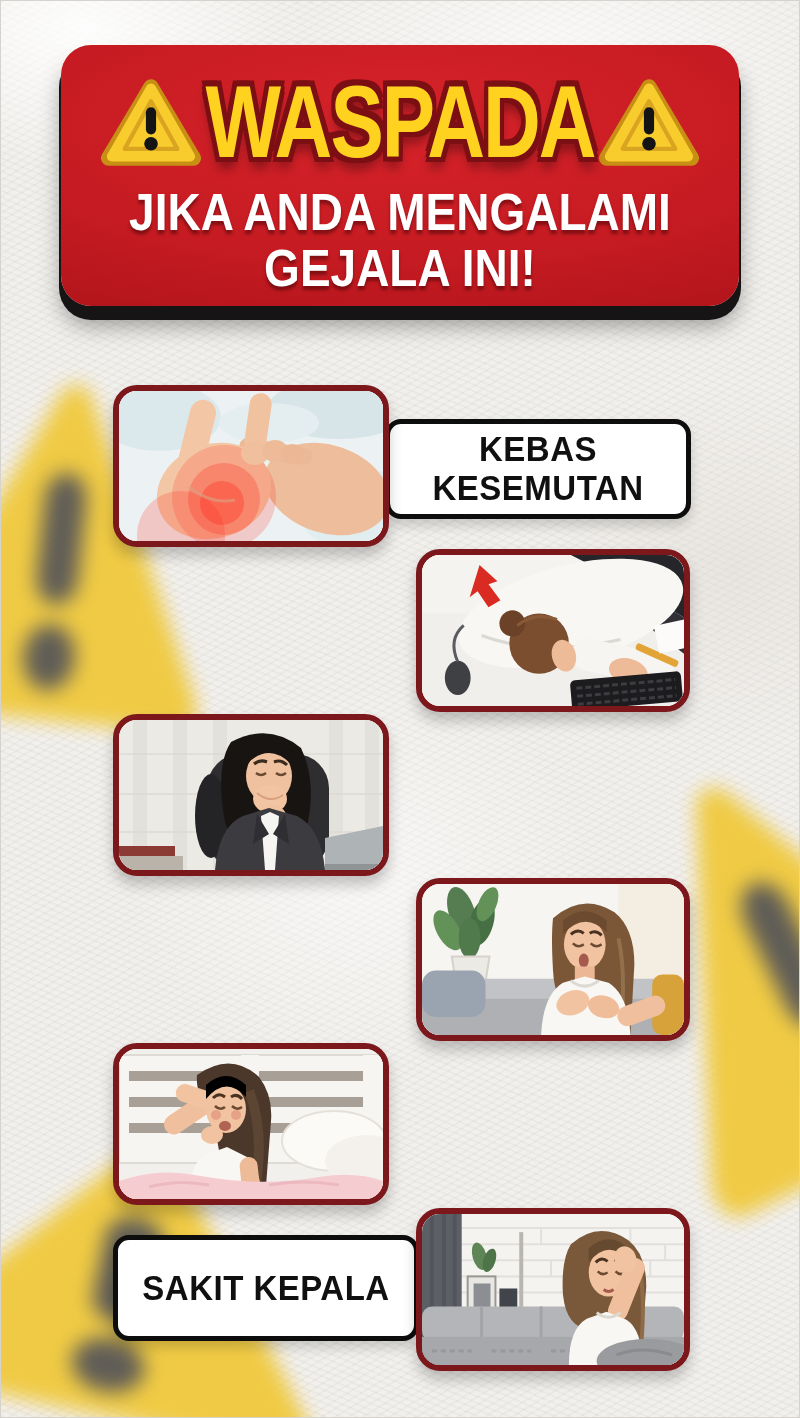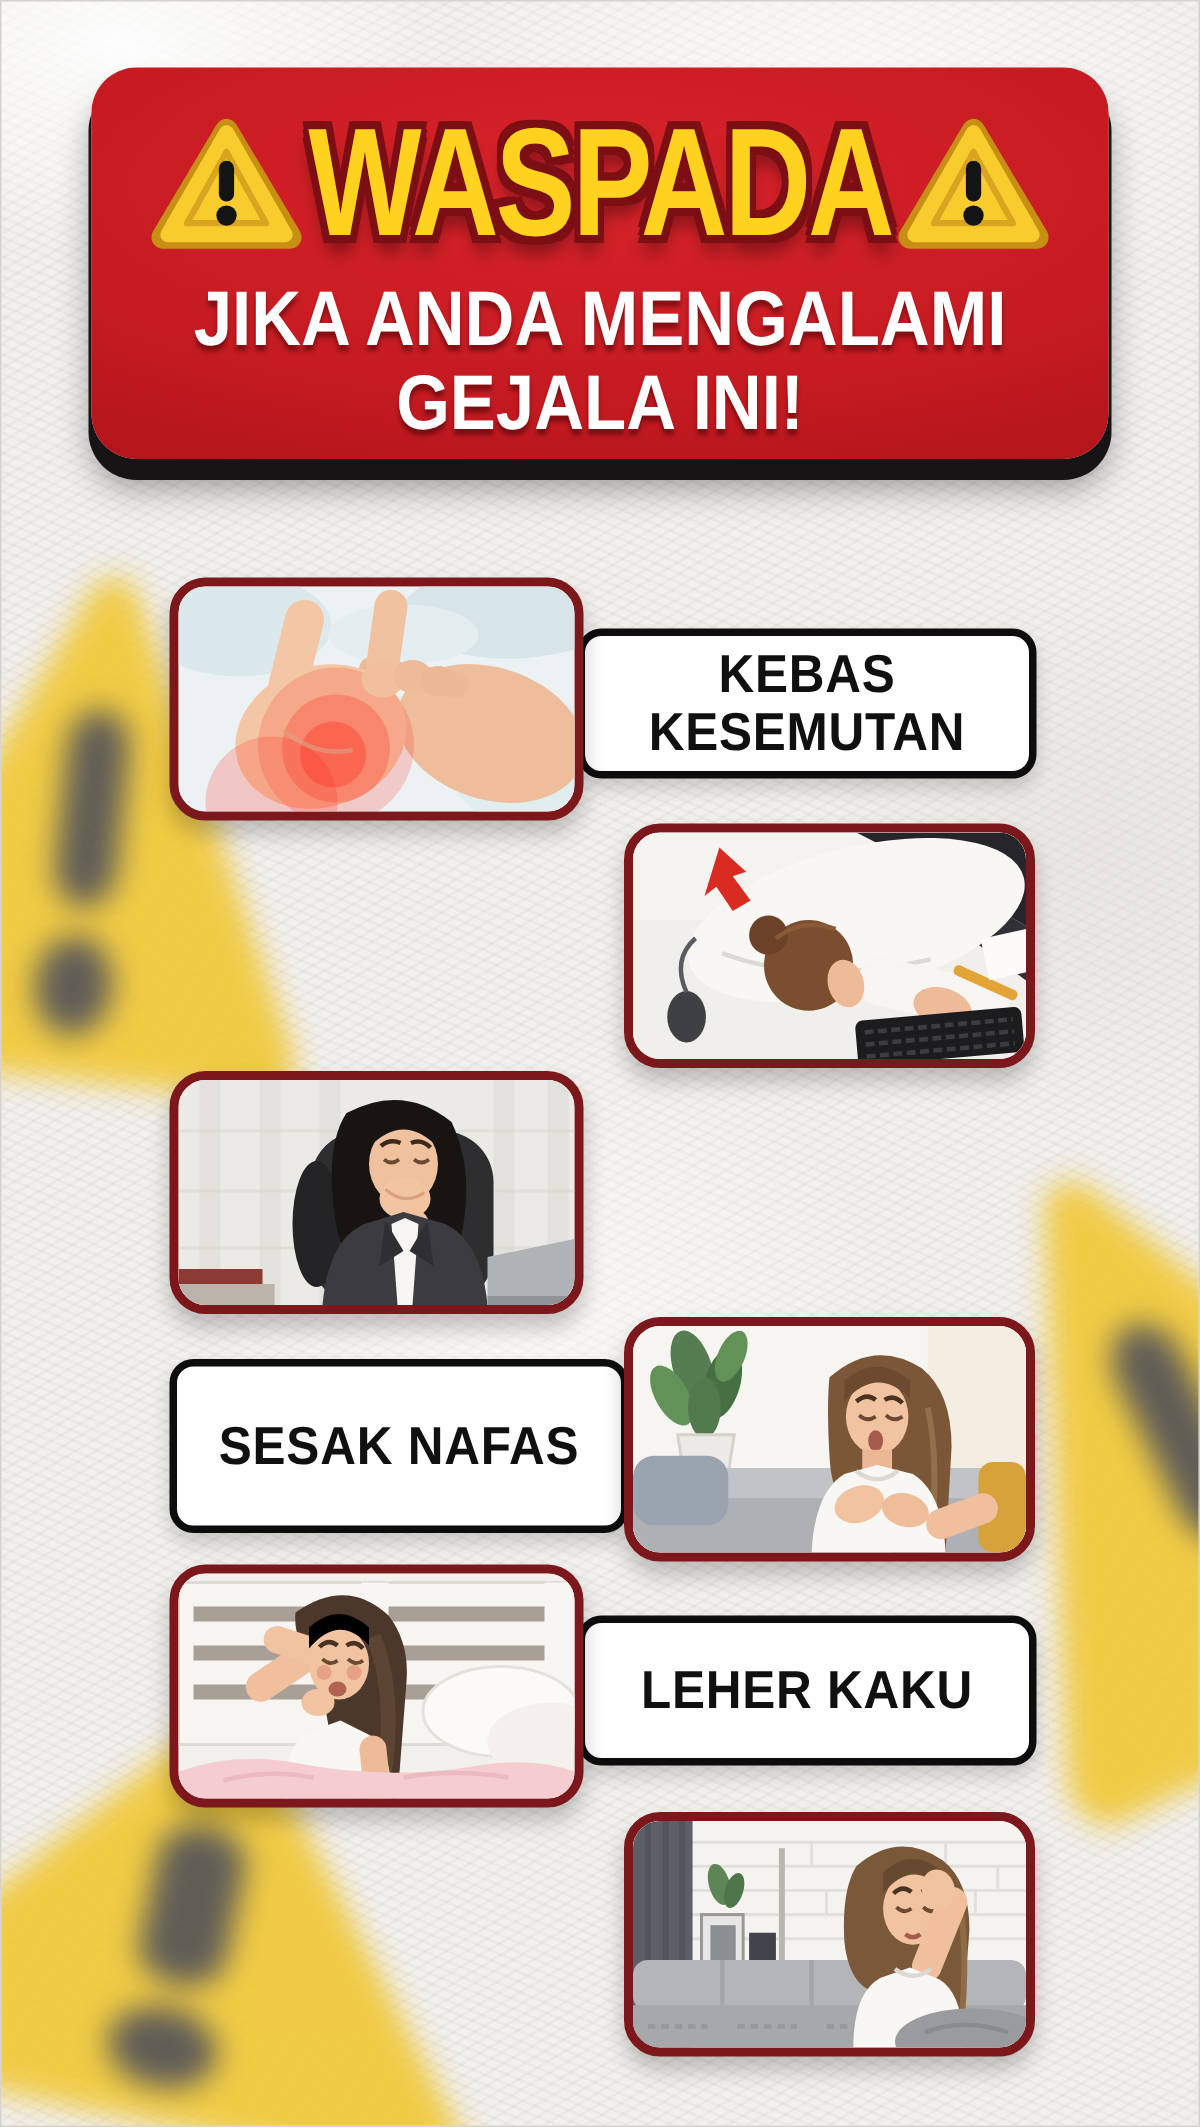--- a/index.html
+++ b/index.html
@@ -195,23 +195,20 @@
       <path d="M142 96 l9 -4 l9 4 l-4 54 h-10 z" fill="#f6f5f2"></path>
       <path d="M138 94 l12 20 l-16 10 z" fill="#2e2e33"></path>
       <path d="M166 94 l-12 20 l16 10 z" fill="#2e2e33"></path>
       <path d="M206 118 l58 -12 v44 h-58 z" fill="#aeb3b6"></path>
       <rect x="206" y="144" width="58" height="6" fill="#8f9497"></rect>
       <rect x="0" y="126" width="56" height="10" fill="#8c3a34"></rect>
       <rect x="0" y="136" width="64" height="14" fill="#b9b3a9"></rect>
     </svg>
   </div>
 
-  <div class="label-box l4">
-    <span class="label-text">SESAK NAFAS</span>
-  </div>
   <div class="photo-box right p4">
     <svg viewBox="0 0 264 150" preserveAspectRatio="none">
       <rect width="264" height="150" fill="#f6f5f2"></rect>
       <rect x="198" width="66" height="150" fill="#f2e6cf" opacity="0.5"></rect>
       <g>
         <ellipse cx="40" cy="28" rx="13" ry="26" fill="#557d51" transform="rotate(-18 40 28)"></ellipse>
         <ellipse cx="60" cy="38" rx="12" ry="24" fill="#467044" transform="rotate(16 60 38)"></ellipse>
         <ellipse cx="26" cy="46" rx="11" ry="22" fill="#629257" transform="rotate(-30 26 46)"></ellipse>
         <ellipse cx="48" cy="54" rx="11" ry="20" fill="#50794c"></ellipse>
         <ellipse cx="66" cy="20" rx="9" ry="18" fill="#629257" transform="rotate(24 66 20)"></ellipse>
@@ -261,24 +258,24 @@
       <circle cx="117" cy="66" r="5" fill="#e2967e" opacity="0.75"></circle>
       <path d="M96 57 q5 5 10 1 M113 57 q5 5 10 1" stroke="#6b4a33" stroke-width="2.5" fill="none"></path>
       <path d="M94 49 q6 -6 12 -1 M112 48 q6 -4 11 2" stroke="#4a3222" stroke-width="3" fill="none"></path>
       <ellipse cx="106" cy="77" rx="6" ry="5" fill="#b06352"></ellipse>
       <path d="M70 150 q0 -34 16 -44 l22 -8 l20 10 q14 10 14 42 z" fill="#f8f7f4"></path>
       <rect x="122" y="108" width="18" height="44" rx="9" fill="#eebb98" transform="rotate(-6 131 130)"></rect>
       <path d="M0 132 q40 -14 82 -5 q60 11 118 1 q36 -6 64 4 l0 18 l-264 0 z" fill="#f5cdd1"></path>
       <path d="M30 138 q30 -8 60 -2 M150 136 q34 -6 70 0" stroke="#ecb9c0" stroke-width="3" fill="none"></path>
     </svg>
   </div>
-  <div class="label-box l5">
-    <span class="label-text">LEHER KAKU</span>
-  </div>
-
+
+  <div class="label-box l6">
+    <span class="label-text">SAKIT KEPALA</span>
+  </div>
   <div class="photo-box right p6">
     <svg viewBox="0 0 264 150" preserveAspectRatio="none">
       <rect width="264" height="150" fill="#f4f3f0"></rect>
       <path d="M0 14 h264 M0 30 h264 M0 46 h264 M0 62 h264 M0 78 h264" stroke="#e2e0dc" stroke-width="2"></path>
       <path d="M120 14 v16 M160 30 v16 M130 46 v16 M175 62 v16 M210 14 v16 M230 46 v16 M245 30 v16" stroke="#e2e0dc" stroke-width="2"></path>
       <rect x="0" width="40" height="150" fill="#5c6066"></rect>
       <path d="M10 0 v150 M22 0 v150 M33 0 v150" stroke="#4b4f55" stroke-width="4" opacity="0.6"></path>
       <rect x="46" y="62" width="28" height="38" fill="#e9e7e3" stroke="#9b9892" stroke-width="2"></rect>
       <rect x="52" y="69" width="17" height="24" fill="#8b8e93"></rect>
       <rect x="78" y="74" width="18" height="26" fill="#41454b"></rect>

